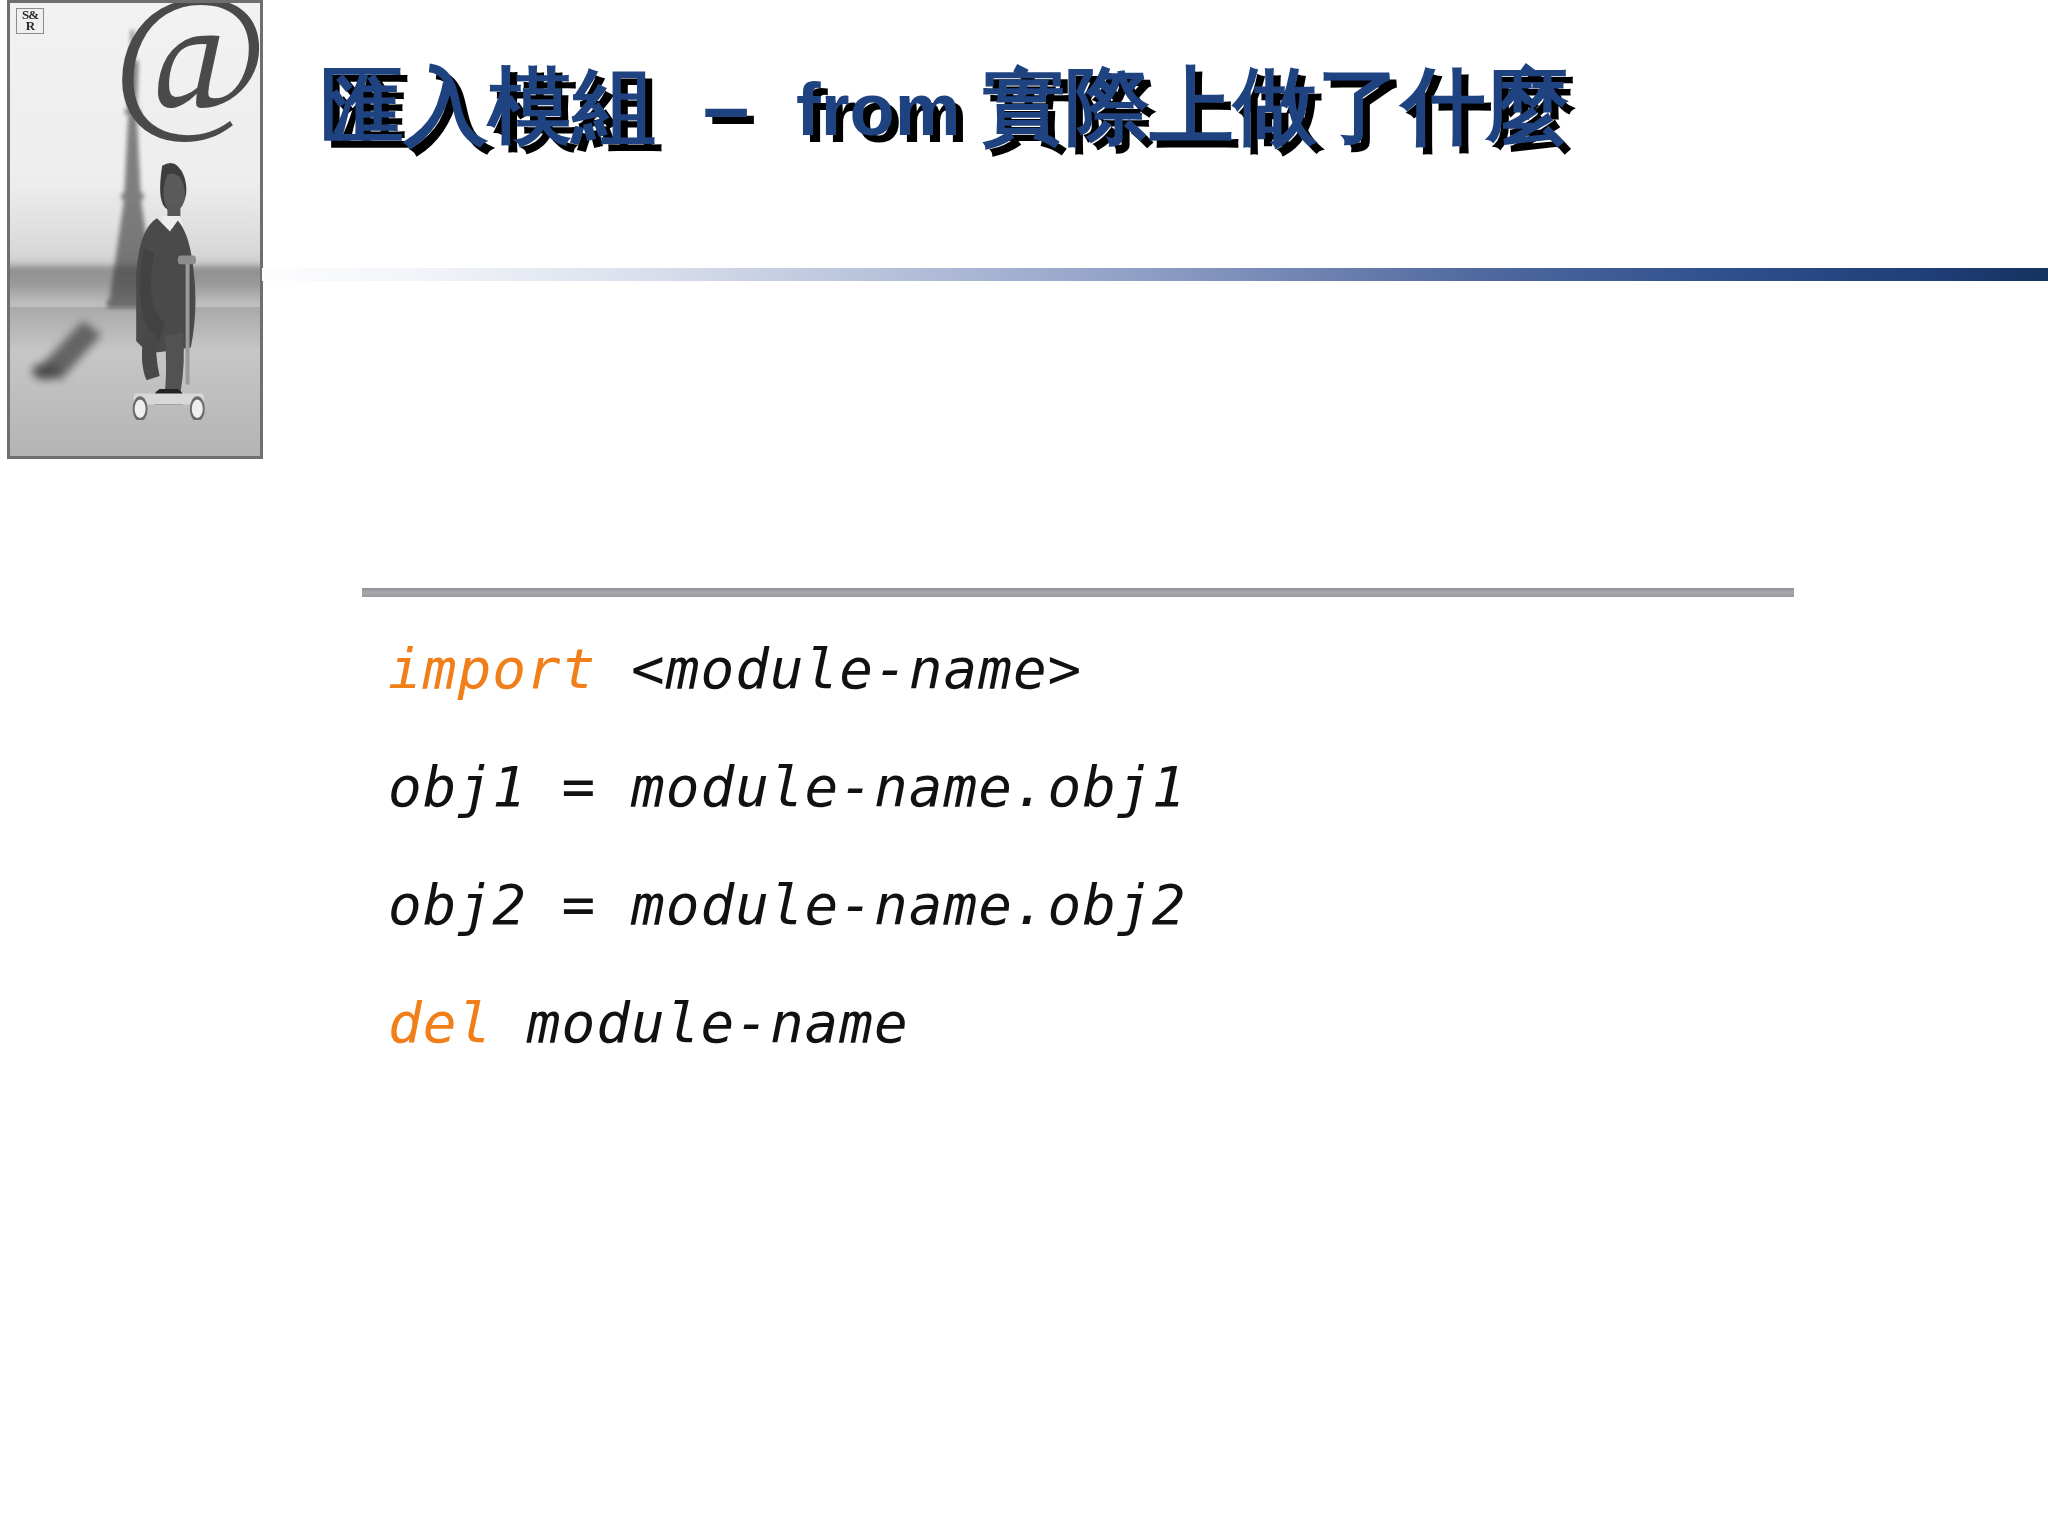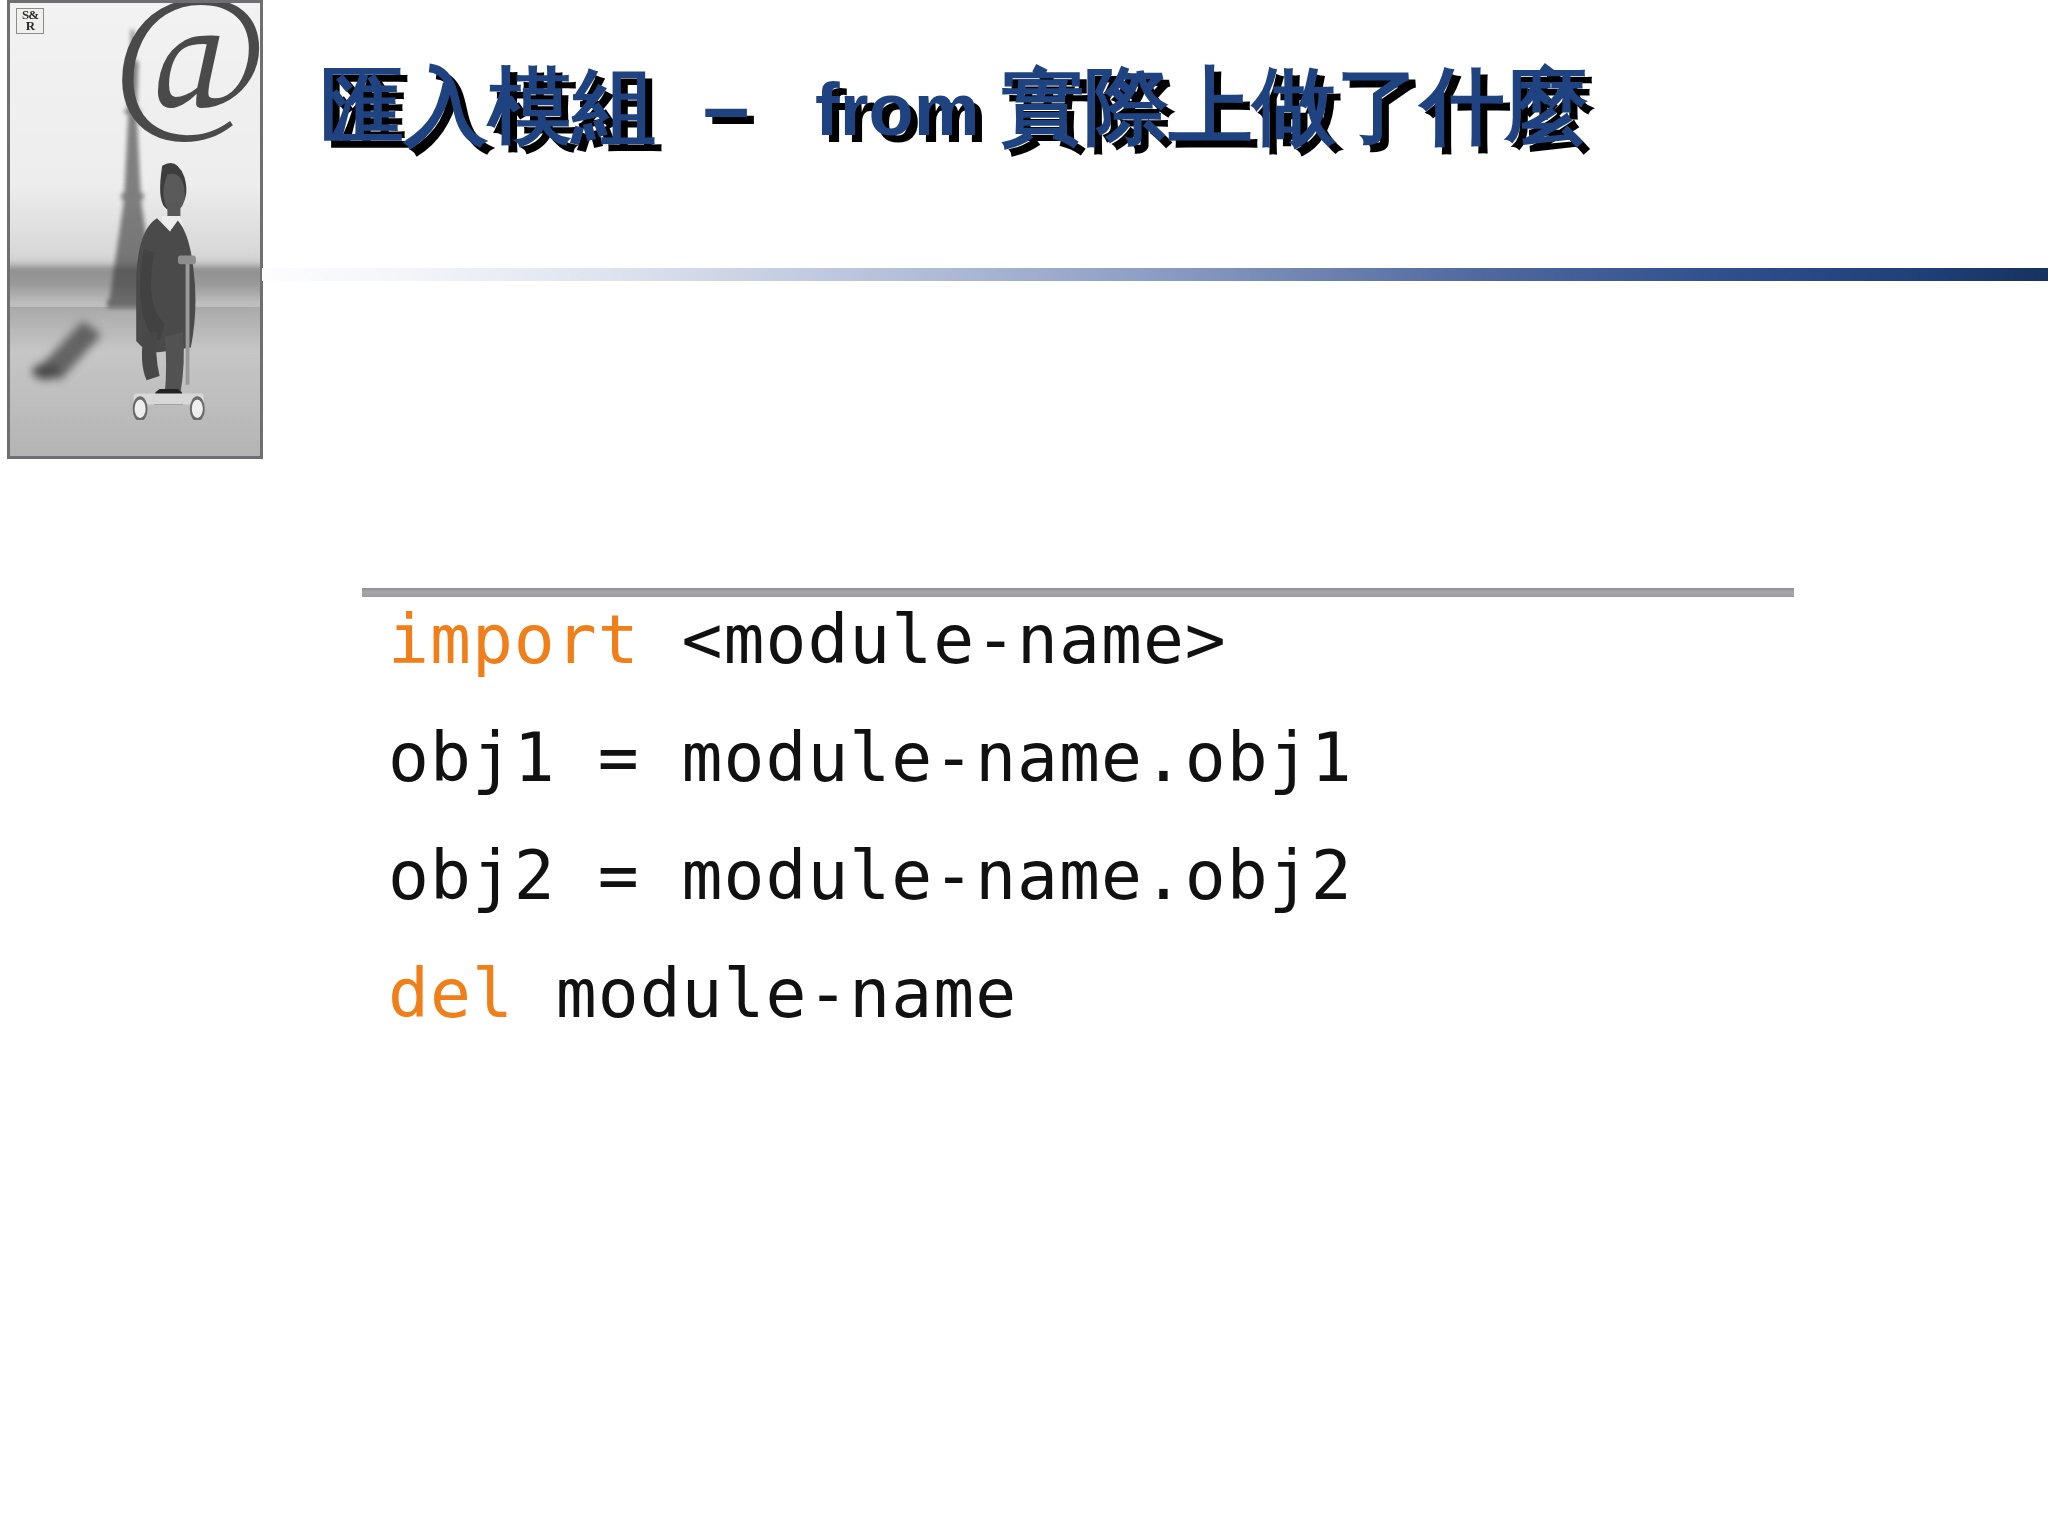--- a/index.html
+++ b/index.html
@@ -129,21 +129,20 @@
     font-weight: 700;
     color: #1f4380;
     white-space: nowrap;
     text-shadow: 7px 7px 0 #000000;
     line-height: 1.15;
   }
   #title .from-word {
     font-family: "Liberation Sans", sans-serif;
     font-size: 74px;
     font-weight: 700;
-    margin-left: 19px;
   }
   #title .dash {
     font-family: "Liberation Sans", sans-serif;
     font-weight: 700;
   }
 
   
   #header-rule {
     position: absolute;
     left: 262px;
@@ -176,27 +175,28 @@
     left: 362px;
     top: 588px;
     width: 1432px;
     height: 9px;
     background: linear-gradient(to bottom, #8f8f95 0%, #a7a7ac 45%, #9a9aa0 100%);
   }
 
   #code-block {
     position: absolute;
     left: 388px;
-    top: 581px;
+    top: 610px;
     font-family: "DejaVu Sans Mono", "Liberation Mono", monospace;
-    font-size: 68px;
+    font-size: 56px;
     line-height: 118px;
     color: #111111;
     white-space: pre;
     letter-spacing: 1px;
+    font-style: italic;
   }
   #code-block .kw { color: #f07f1a; }
 </style>
 </head>
 <body>
 
 <div id="slide">
 
   <div id="photo-frame">
     <div id="photo-sky"></div>

